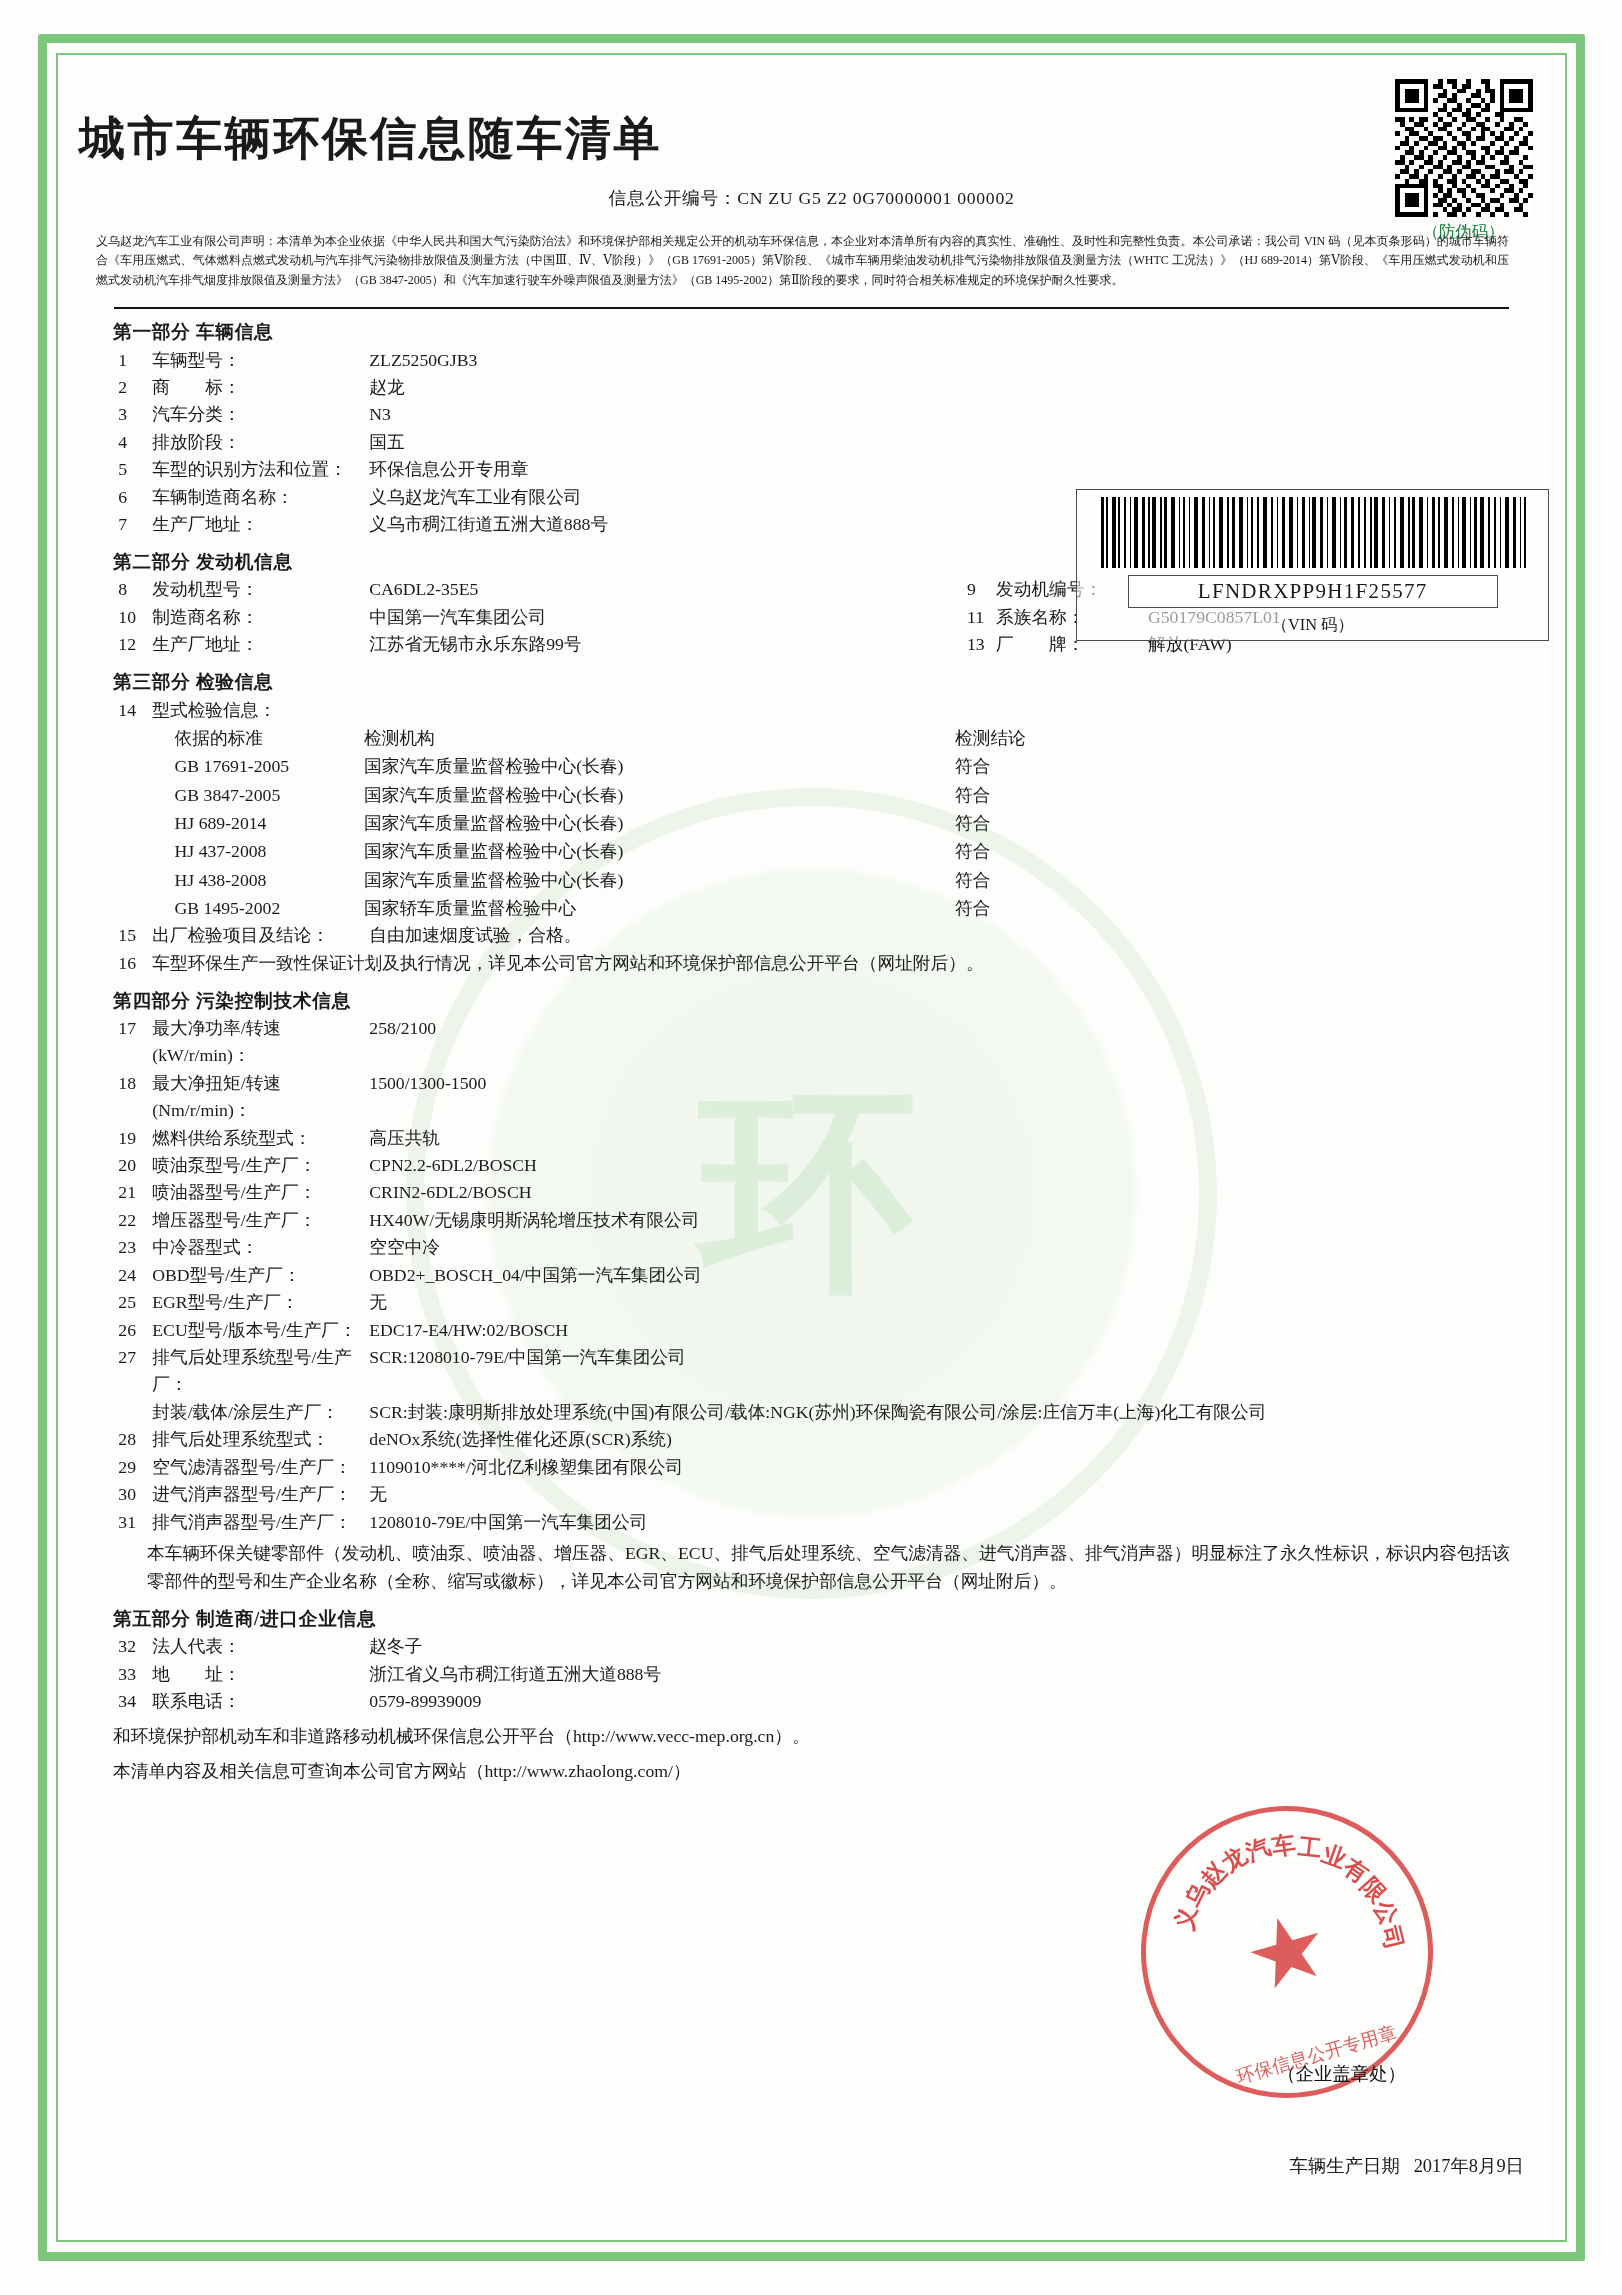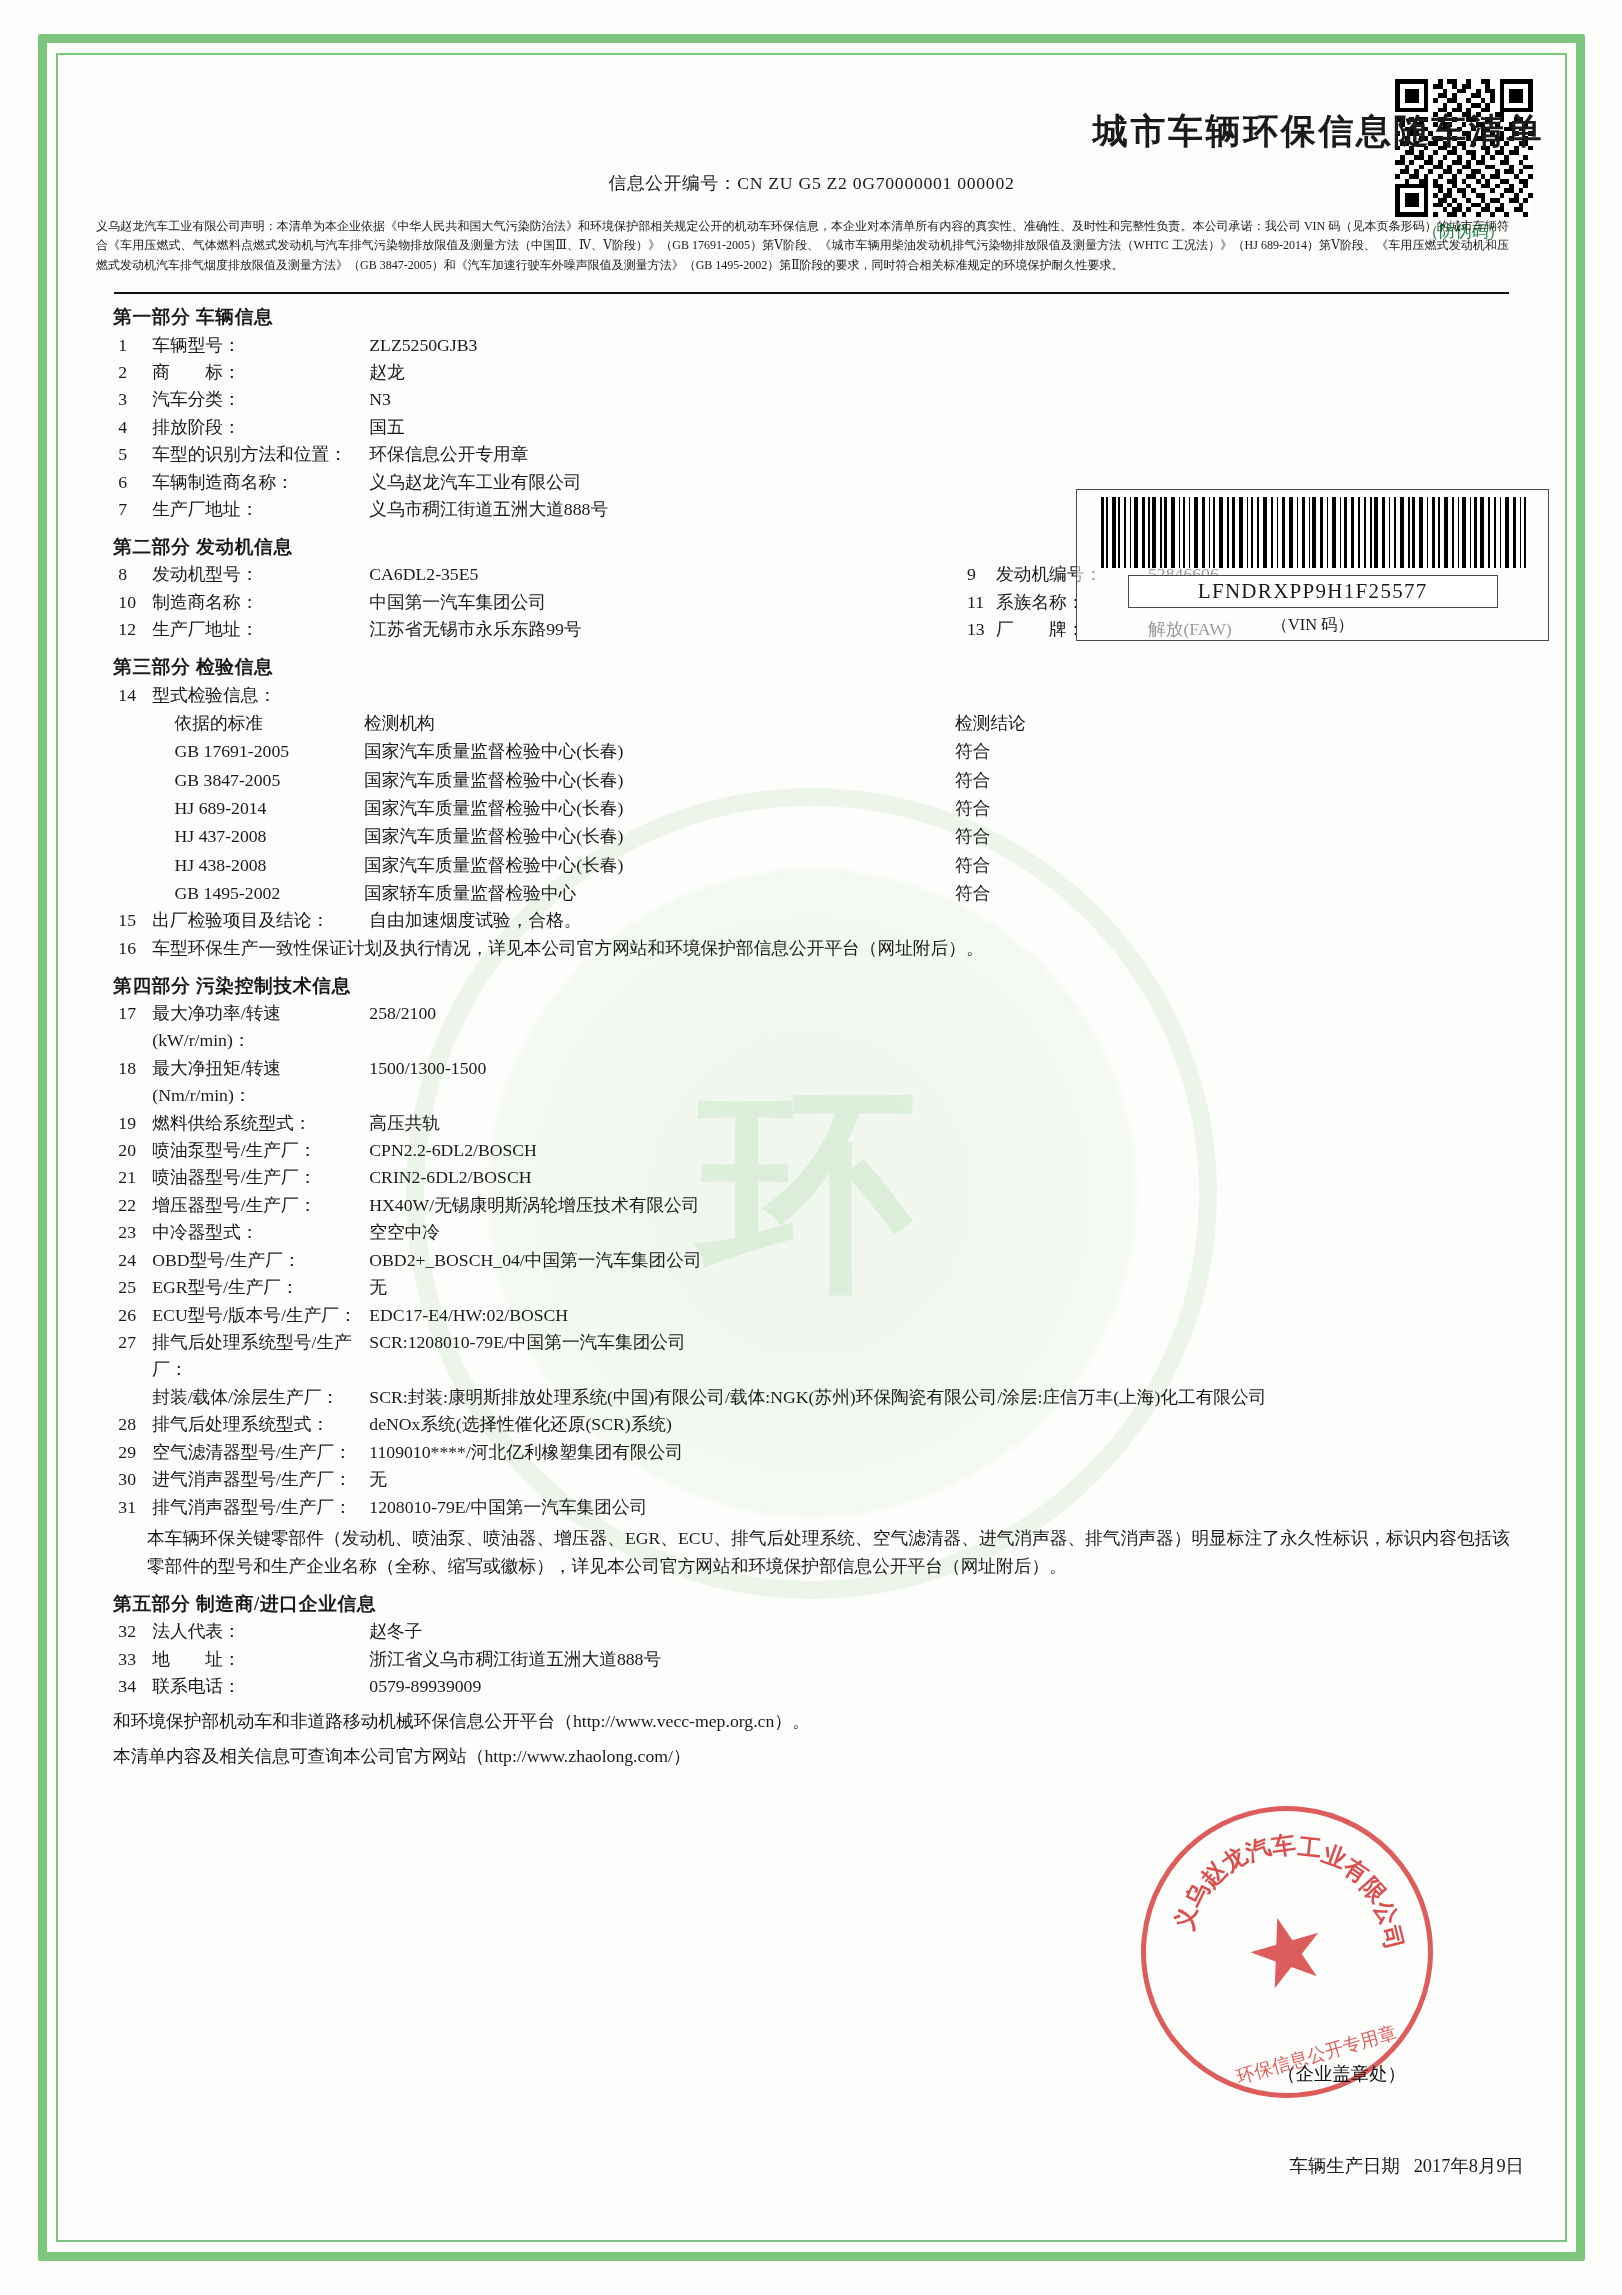--- a/index.html
+++ b/index.html
@@ -36,21 +36,21 @@
     font-family:"Liberation Sans",sans-serif;letter-spacing:6.6px;white-space:nowrap;
   }
   .content{position:absolute;left:79px;top:74px;width:1465px;}
 
   
   .qr-wrap{position:absolute;right:78px;top:79px;width:163px;text-align:center;}
   .qr{width:138px;height:138px;margin:0 auto;display:block;background:#fff;}
   .qr-label{font-size:16.4px;margin-top:3.9px;color:#15803d;}
 
   .doc-title{
-    text-align:right;font-size:35px;font-weight:bold;letter-spacing:2.6px;
+    text-align:left;font-size:46px;font-weight:bold;letter-spacing:2.6px;
     margin:34px 0 12px 0;font-family:"Liberation Serif",serif;
   }
   .doc-subtitle{
     text-align:center;font-size:17.7px;margin-top:15.8px;letter-spacing:0.7px;
   }
   .decl{
     margin:22px 35px 0 17px;font-size:12px;line-height:1.63;text-align:justify;
     text-indent:0;
   }
   .rule{height:1.3px;background:#111;margin:17px 35px 0 35px;}

